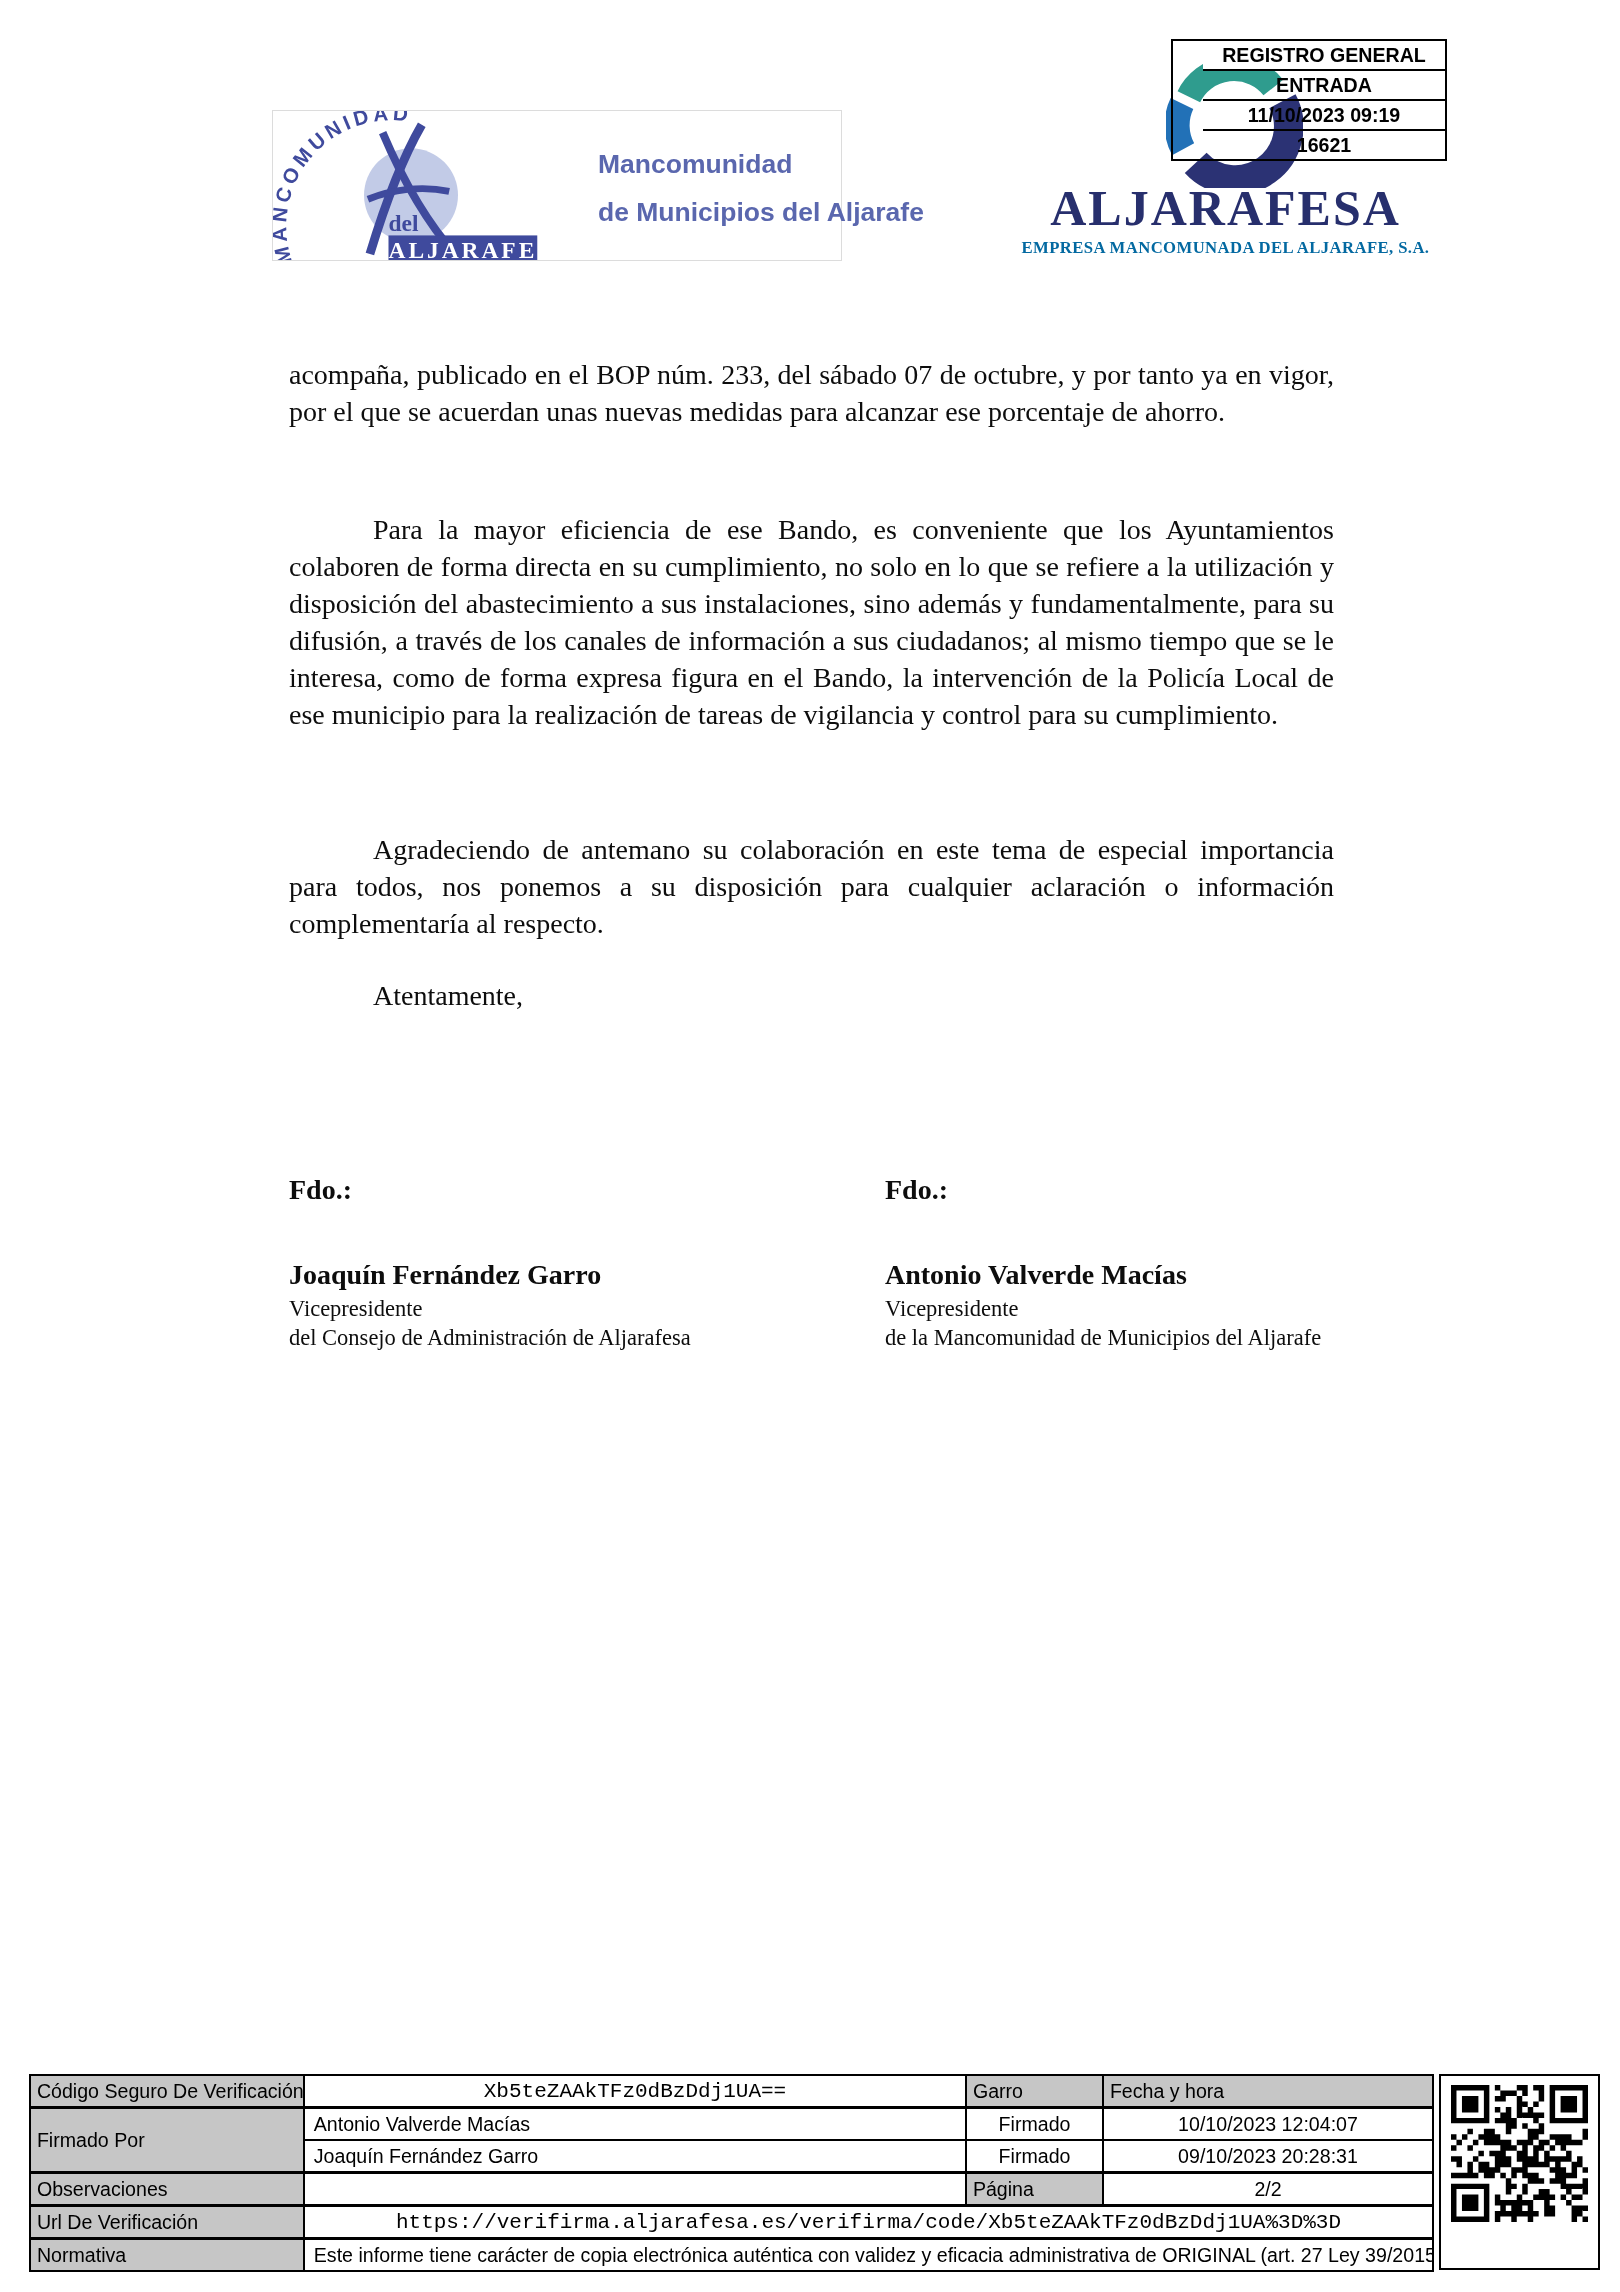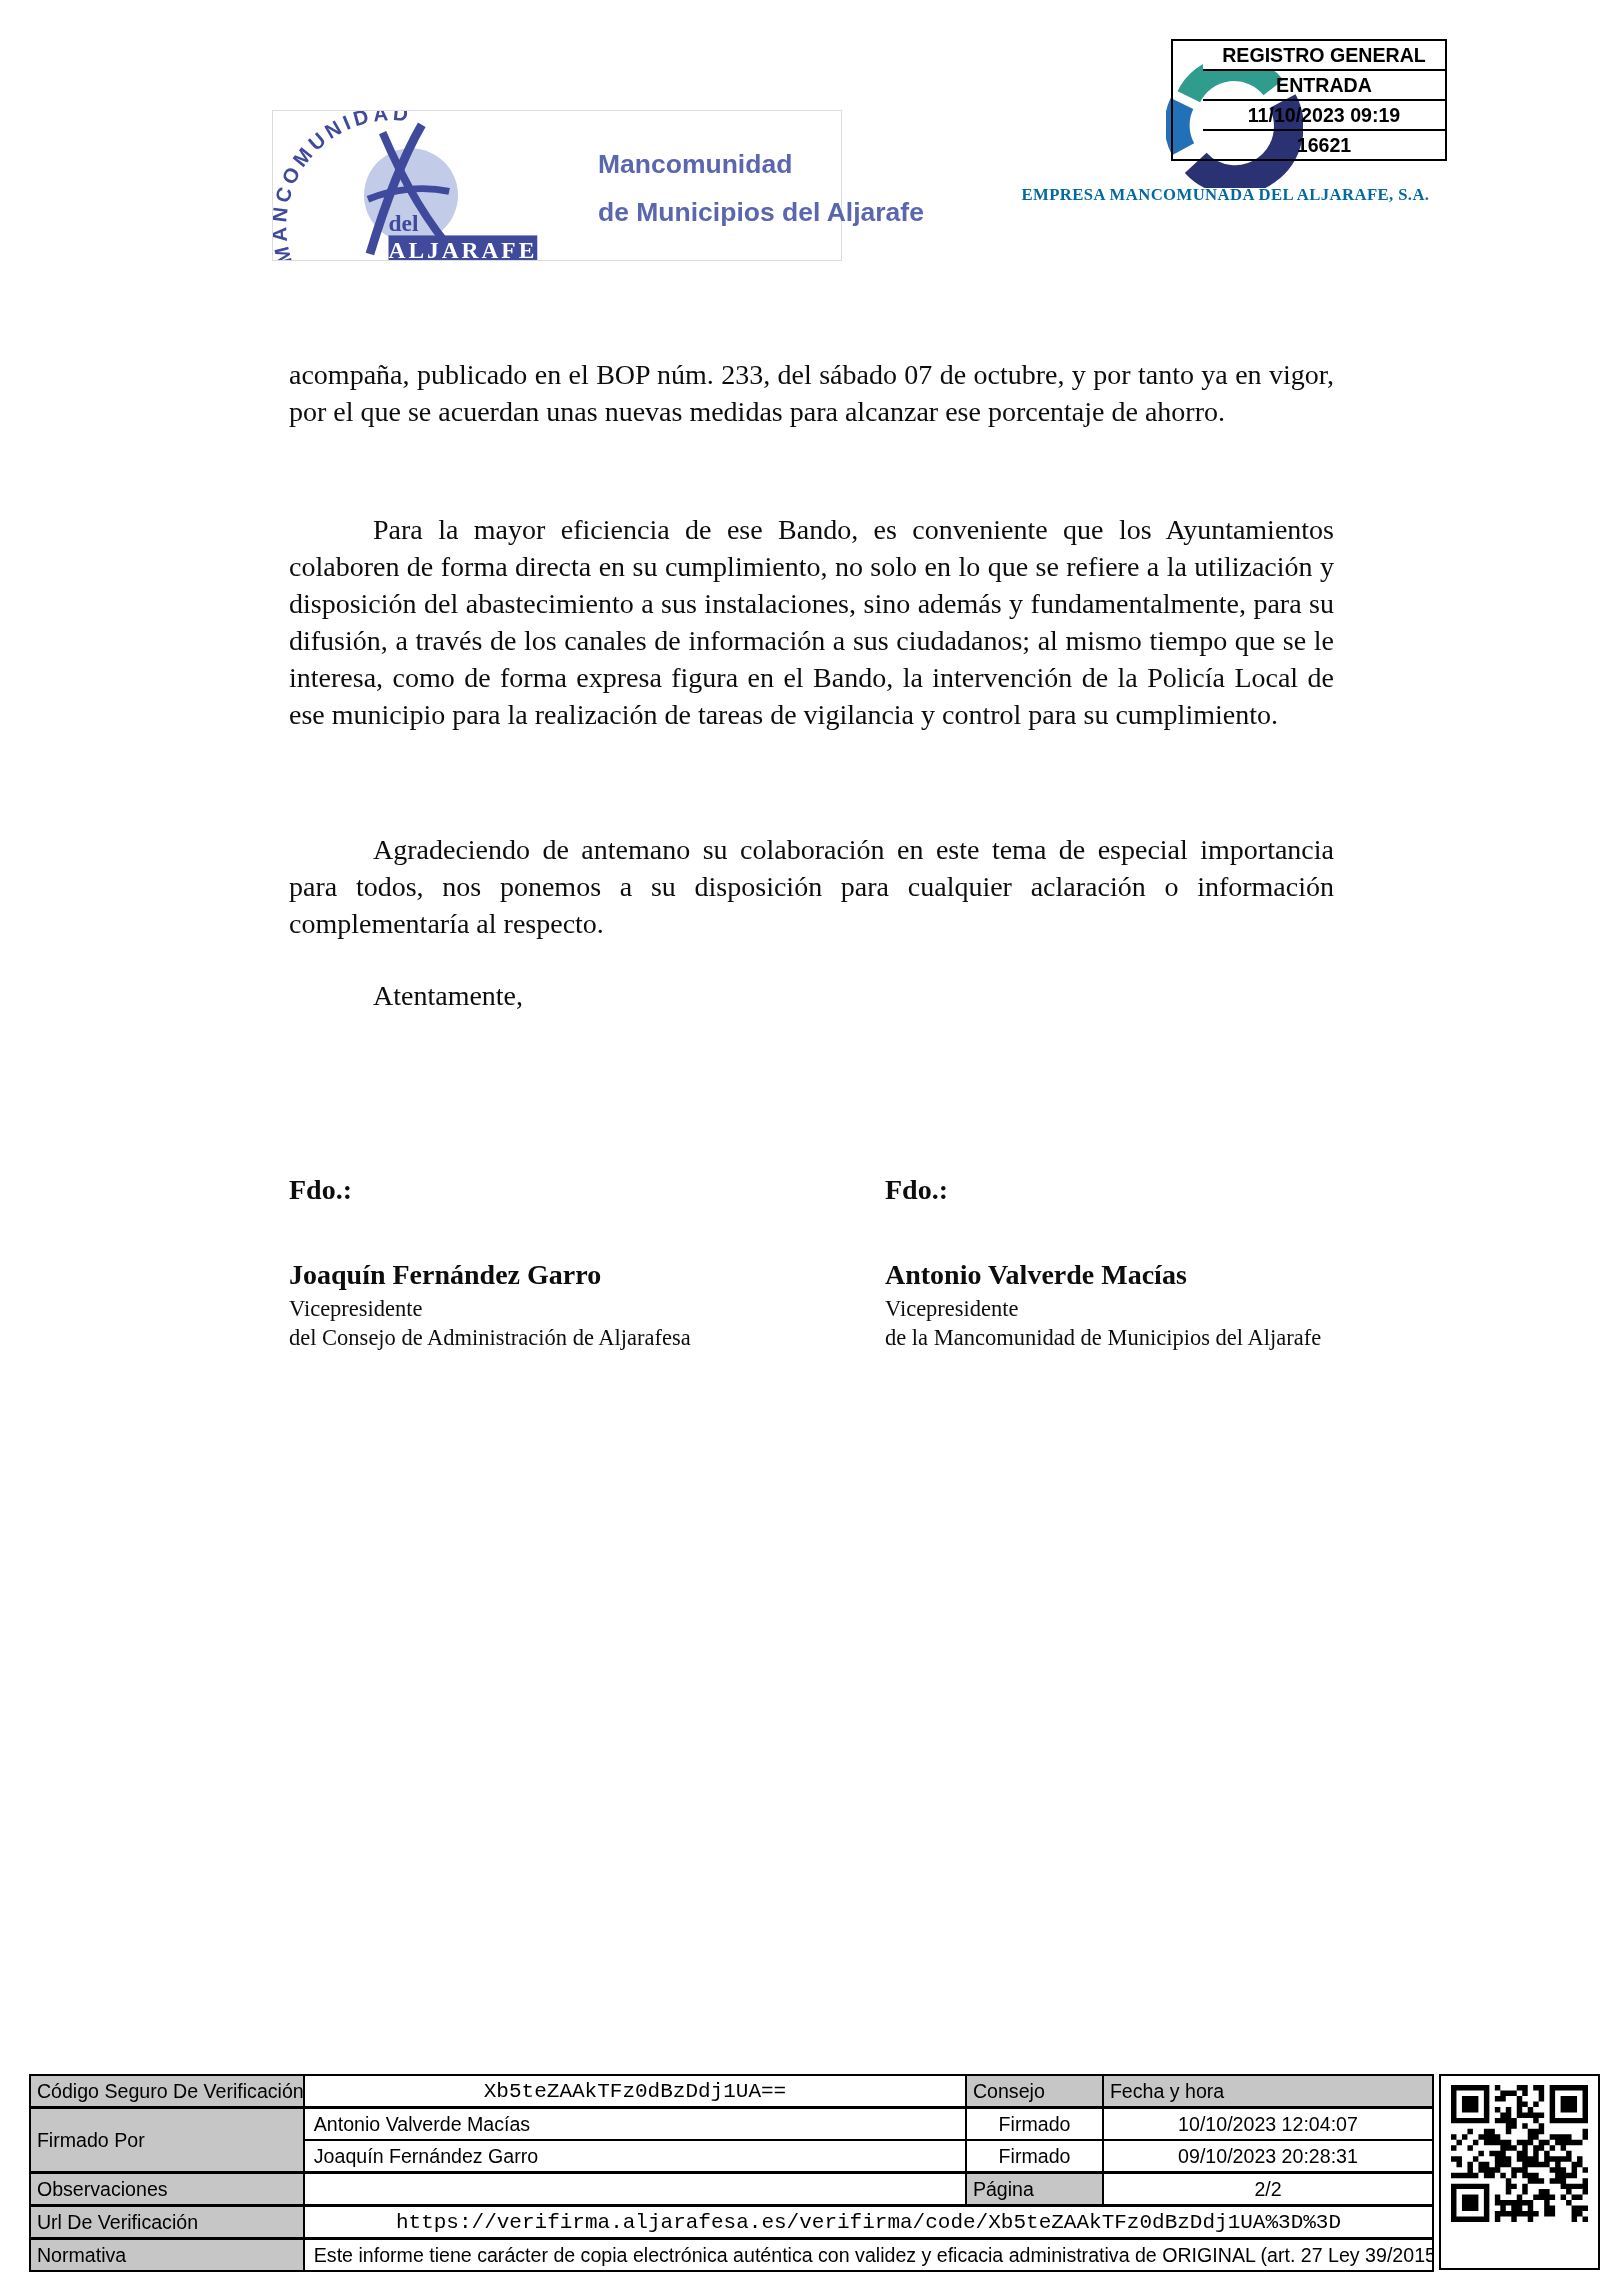--- a/index.html
+++ b/index.html
@@ -106,20 +106,21 @@
   </svg>
 
   <div class="stamp">
     <div class="stamp-row">REGISTRO GENERAL</div>
     <div class="stamp-row">ENTRADA</div>
     <div class="stamp-row">11/10/2023 09:19</div>
     <div class="stamp-row">16621</div>
   </div>
 
   <div class="brand">
+    <div class="brand-name">ALJARAFESA</div>
     <div class="brand-sub">EMPRESA MANCOMUNADA DEL ALJARAFE, S.A.</div>
   </div>
 
   <div class="para" style="top:356px;">acompaña, publicado en el BOP núm. 233, del sábado 07 de octubre, y por tanto ya en vigor, por el que se acuerdan unas nuevas medidas para alcanzar ese porcentaje de ahorro.</div>
   <div class="para indent" style="top:511px;">Para la mayor eficiencia de ese Bando, es conveniente que los Ayuntamientos colaboren de forma directa en su cumplimiento, no solo en lo que se refiere a la utilización y disposición del abastecimiento a sus instalaciones, sino además y fundamentalmente, para su difusión, a través de los canales de información a sus ciudadanos; al mismo tiempo que se le interesa, como de forma expresa figura en el Bando, la intervención de la Policía Local de ese municipio para la realización de tareas de vigilancia y control para su cumplimiento.</div>
   <div class="para indent" style="top:819px;margin-top:12px;">Agradeciendo de antemano su colaboración en este tema de especial importancia para todos, nos ponemos a su disposición para cualquier aclaración o información complementaría al respecto.</div>
   <div class="closing">Atentamente,</div>
 
   <div class="fdo col-left">Fdo.:</div>
   <div class="fdo col-right">Fdo.:</div>
@@ -139,21 +140,21 @@
     <colgroup>
         <col style="width:274px">
         <col style="width:662px">
         <col style="width:137px">
         <col style="width:330px">
       </colgroup>
     <tbody>
         <tr>
       <th class="lbl">Código Seguro De Verificación</th>
       <td class="mono">Xb5teZAAkTFz0dBzDdj1UA==</td>
-      <th class="lbl">Consejo</th>
+      <th class="lbl">Garro</th>
       <th class="lbl">Fecha y hora</th>
     </tr>
     <tr class="sep">
       <th class="lbl" rowspan="2">Firmado Por</th>
       <td class="lft">Antonio Valverde Macías</td>
       <td class="ctr">Firmado</td>
       <td class="ctr">10/10/2023 12:04:07</td>
     </tr>
     <tr>
       <td class="lft">Joaquín Fernández Garro</td>

